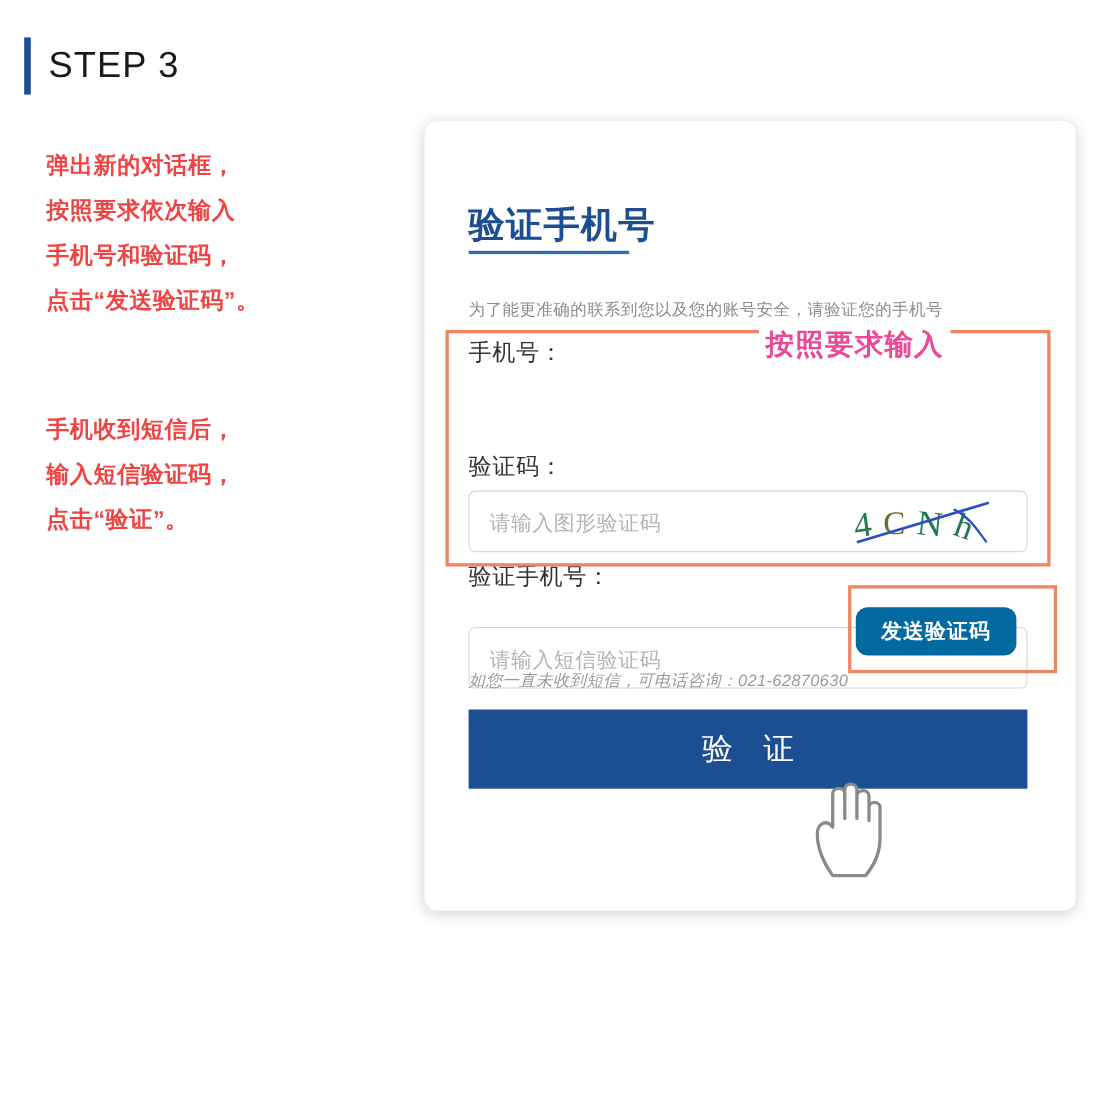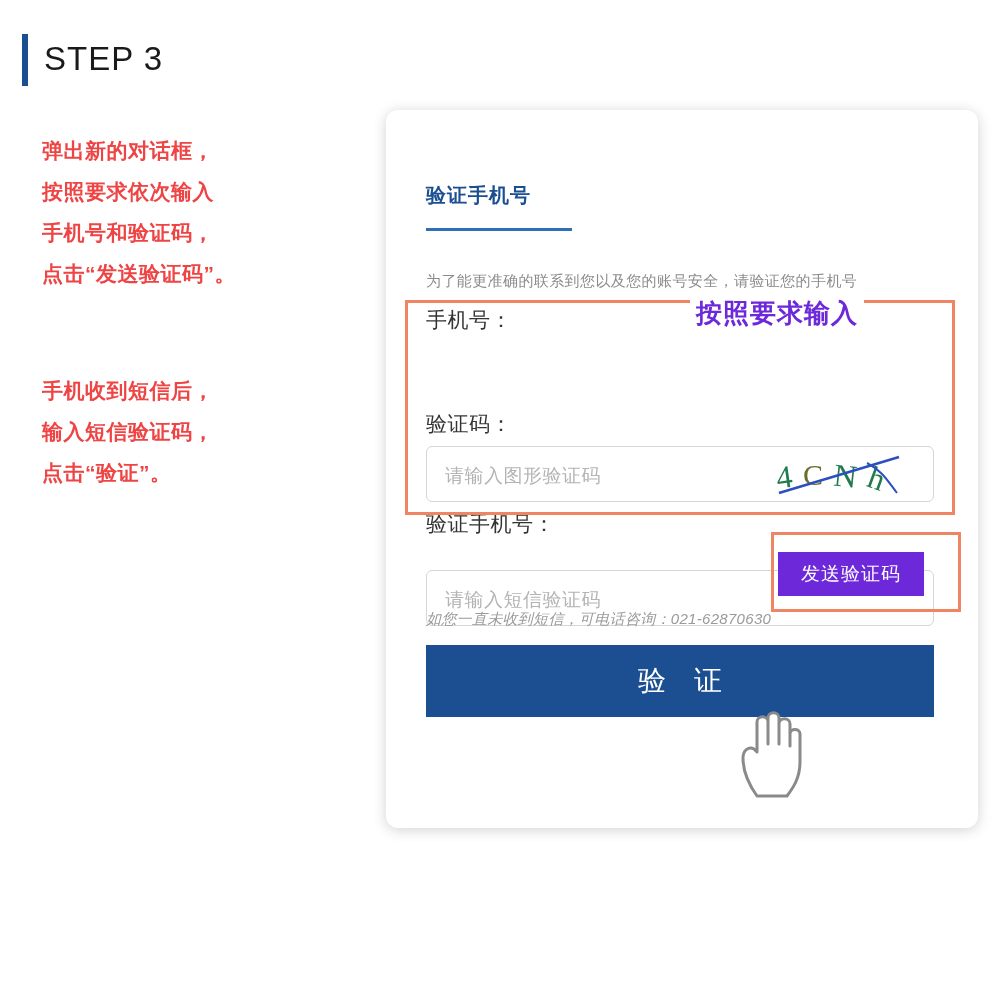--- a/index.html
+++ b/index.html
@@ -62,21 +62,21 @@
     width: 592px;
     height: 718px;
     background: #ffffff;
     border-radius: 12px;
     box-shadow: 0 2px 14px rgba(0,0,0,0.18);
   }
   .card-title {
     position: absolute;
     left: 40px;
     top: 72px;
-    font-size: 20px;
+    font-size: 33px;
     font-weight: 700;
     color: #1b4f91;
     letter-spacing: 1px;
     font-family: Liberation Serif, serif;
   }
   .title-underline {
     position: absolute;
     left: 40px;
     top: 118px;
     width: 146px;
@@ -134,28 +134,29 @@
     height: 44px;
   }
 
   
   .send-btn {
     position: absolute;
     left: 392px;
     top: 442px;
     width: 146px;
     height: 44px;
-    background: #6d28d9;
+    background: #0369a1;
     border: none;
-    border-radius: 0;
+    border-radius: 11px;
     color: #ffffff;
     font-size: 19px;
     font-family: "Liberation Sans", sans-serif;
     letter-spacing: 1px;
     cursor: pointer;
+    font-weight: bold;
   }
 
   .note {
     position: absolute;
     left: 40px;
     top: 500px;
     font-size: 15px;
     color: #9a9a9a;
     letter-spacing: 0.3px;
     font-style: italic;
@@ -186,21 +187,21 @@
   }
   .anno-main { left: 405px; top: 300px; width: 550px; height: 215px; }
   .anno-send { left: 771px; top: 532px; width: 190px; height: 80px; }
 
   .anno-text {
     position: absolute;
     left: 690px;
     top: 296px;
     font-size: 26px;
     font-weight: 700;
-    color: #6d28d9;
+    color: #ec4899;
     letter-spacing: 1px;
     background: #ffffff;
     padding: 0 6px;
   }
 
   
   .cursor {
     position: absolute;
     left: 735px;
     top: 700px;

